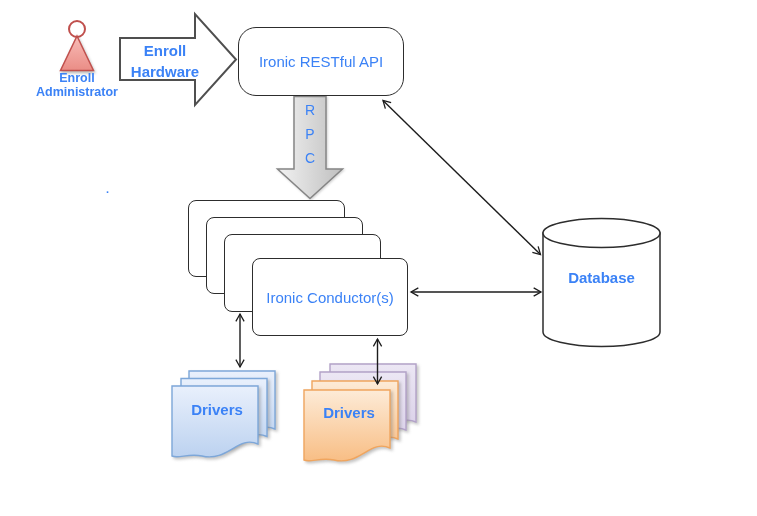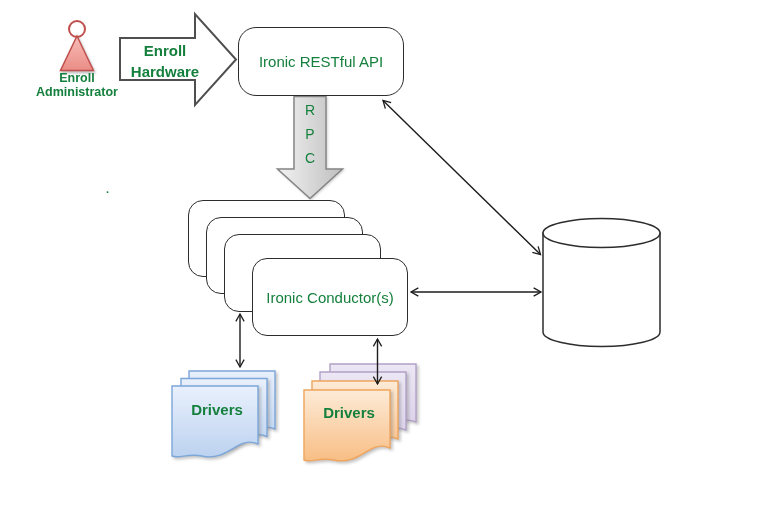--- a/index.html
+++ b/index.html
@@ -1,37 +1,37 @@
 <!DOCTYPE html>
 <html><head>
 <meta charset="utf-8">
 <style>
   html,body{margin:0;padding:0;background:#fff;}
   #canvas{
     position:relative;width:757px;height:516px;background:#ffffff;
-    font-family:"Liberation Sans",sans-serif;color:#15803d;overflow:hidden;
+    font-family:"Liberation Sans",sans-serif;color:#3b82f6;overflow:hidden;
   }
   #shapes{position:absolute;left:0;top:0;width:757px;height:516px;}
 
   
   .actor-head{fill:#ffffff;stroke:#c0504d;stroke-width:2;}
   .actor-body{fill:url(#gradActor);stroke:#c0504d;stroke-width:1.5;
               filter:drop-shadow(1px 2px 1.5px rgba(0,0,0,0.28));}
   .enroll-shape{fill:#ffffff;stroke:#4f4f4f;stroke-width:2;stroke-linejoin:miter;}
   .rpc-shape{fill:url(#gradRpc);stroke:#858585;stroke-width:1.5;
              filter:drop-shadow(1.5px 1.5px 1px rgba(0,0,0,0.18));}
   .cyl{fill:#ffffff;stroke:#2d2d2d;stroke-width:1.5;}
   .doc{filter:drop-shadow(2px 2.5px 1.5px rgba(125,125,125,0.45));stroke-width:1.4;}
   .doc-blue{fill:url(#gradBlue);stroke:#7da7d9;}
   .doc-orange{fill:url(#gradOrange);stroke:#f0a55e;}
   .doc-purple{fill:url(#gradPurple);stroke:#b3a2c8;}
   .conn{stroke:#1c1c1c;stroke-width:1.4;fill:none;}
 
   
-  .rbox{position:absolute;background:#ffffff;border:1.6px solid #2d2d2d;border-radius:15px;box-sizing:border-box;}
+  .rbox{position:absolute;background:#ffffff;border:1.6px solid #2d2d2d;border-radius:8px;box-sizing:border-box;}
   .api-box{left:238px;top:27px;width:166px;height:69px;border-radius:18px;
            display:flex;align-items:center;justify-content:center;}
   .cond-1{left:188px;top:200px;width:157px;height:77px;}
   .cond-2{left:206px;top:217px;width:157px;height:77px;}
   .cond-3{left:224px;top:234px;width:157px;height:78px;}
   .cond-front{left:252px;top:258px;width:156px;height:78px;
               display:flex;align-items:center;justify-content:center;}
 
   
   .lbl{position:absolute;text-align:center;font-weight:bold;}
@@ -116,17 +116,18 @@
 
   <div class="lbl actor-label">Enroll Administrator</div>
   <div class="lbl enroll-label">Enroll Hardware</div>
 
   <div class="rpc-letters">
     <span>R</span>
     <span>P</span>
     <span>C</span>
   </div>
 
+  <div class="lbl db-label">Database</div>
   <div class="lbl drv-blue-label">Drivers</div>
   <div class="lbl drv-orange-label">Drivers</div>
 
   <div class="lbl stray">.</div>
 </div>
 
 </body></html>

